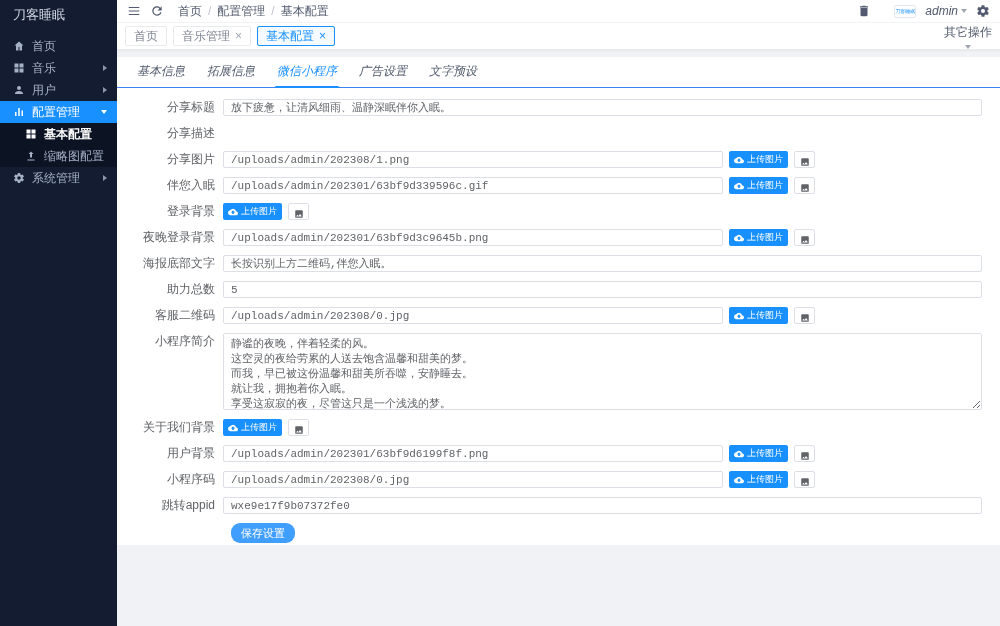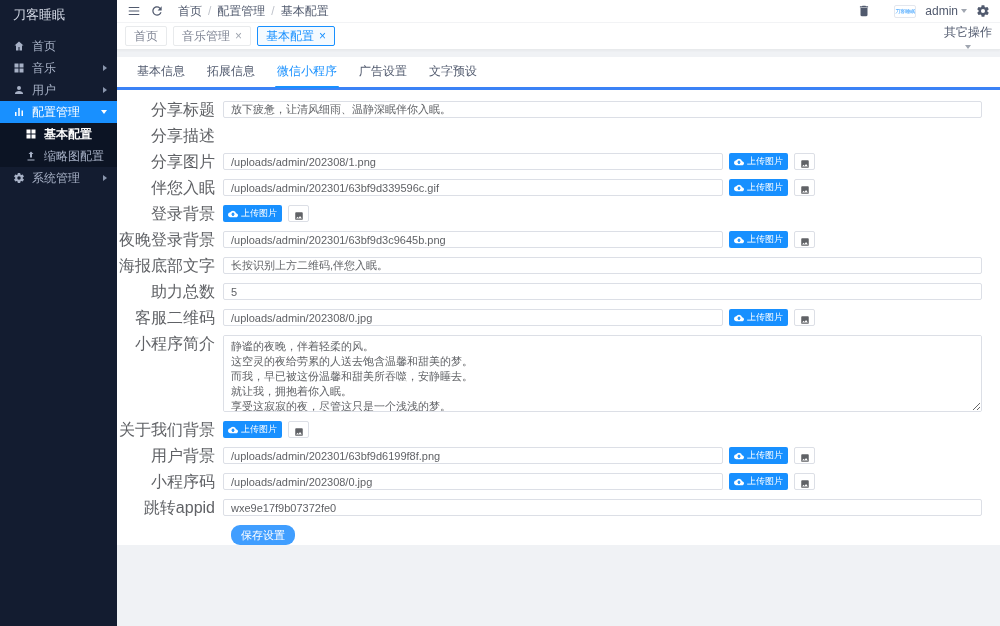--- a/index.html
+++ b/index.html
@@ -23,41 +23,41 @@
 
   
   .main{flex:1;display:flex;flex-direction:column;min-width:0;background:#f0f2f5;}
   .topbar{height:23px;background:#fff;display:flex;align-items:center;padding:0 10px;gap:9px;border-bottom:1px solid #f2f3f5;}
   .tbicon{width:14px;height:14px;color:#515a6e;cursor:pointer;flex-shrink:0;}
   .tbicon svg{display:block;}
   .breadcrumb{display:flex;gap:6px;align-items:center;margin-left:5px;}
   .breadcrumb .sep{color:#c0c4cc;}
   .spacer{flex:1;}
   .avatar{width:22px;height:13px;border:1px solid #e3e7ee;border-radius:2px;display:flex;align-items:center;justify-content:center;font-size:5px;color:#1890ff;background:#fff;overflow:hidden;white-space:nowrap;flex-shrink:0;}
-  .username{display:flex;align-items:center;gap:3px;cursor:pointer;color:#515a6e;}
+  .username{display:flex;align-items:center;gap:3px;cursor:pointer;color:#515a6e;font-style:italic;}
   .cdown{width:0;height:0;border-top:4px solid #a0a6b0;border-left:3.5px solid transparent;border-right:3.5px solid transparent;display:inline-block;}
 
   .tagbar{height:27px;background:#fff;border-bottom:1px solid #e8eaec;box-shadow:0 1px 2px rgba(0,0,0,.04);display:flex;align-items:center;padding:0 8px;gap:6px;}
   .tag{height:20px;display:flex;align-items:center;gap:5px;padding:0 8px;border:1px solid #e8eaec;border-radius:2px;background:#fff;color:#808695;cursor:pointer;white-space:nowrap;}
   .tag .x{font-size:12px;line-height:10px;color:#a0a6b0;}
   .tag.active{border-color:#1890ff;color:#1890ff;background:#f4faff;}
   .tag.active .x{color:#1890ff;}
   .more{margin-left:auto;display:flex;align-items:center;gap:4px;color:#515a6e;cursor:pointer;flex-direction:column;}
 
   .content{flex:1;padding-top:7px;overflow:hidden;}
   .card{background:#fff;height:488px;overflow:hidden;}
-  .tabs{display:flex;gap:18px;padding:0 18px;border-bottom:3px solid #3b82f6;}
+  .tabs{display:flex;gap:18px;padding:0 18px;border-bottom:1px solid #3b82f6;font-style:italic;}
   .tab{padding:6px 2px 7px;color:#515a6e;cursor:pointer;position:relative;white-space:nowrap;}
   .tab.active{color:#1890ff;}
   .tab.active::after{content:'';position:absolute;left:0;right:0;bottom:-1px;height:2px;background:#1890ff;border-radius:1px;}
 
   .form-area{padding:11px 18px 0 0;}
   .row{display:flex;align-items:flex-start;margin-bottom:9px;}
-  .row-label{width:106px;flex-shrink:0;text-align:right;padding-right:8px;font-size:16px;color:#606266;line-height:17px;white-space:nowrap;}
-  .ctl{flex:1;display:flex;gap:6px;min-width:0;}
+  .row-label{width:106px;flex-shrink:0;text-align:right;padding-right:8px;font-size:12px;color:#606266;line-height:17px;white-space:nowrap;}
+  .ctl{flex:1;display:flex;gap:6px;min-width:0;font-family:Liberation Mono, monospace;}
   .txt{height:17px;border:1px solid #dcdfe6;border-radius:2px;font-size:11px;color:#606266;padding:0 7px;outline:none;font-family:inherit;flex:1;min-width:0;background:#fff;}
   .upload-input{flex:0 0 500px;}
   .btn-upload{height:17px;background:#1890ff;color:#fff;border:none;border-radius:2px;font-size:9px;display:flex;align-items:center;gap:3px;padding:0 5px;cursor:pointer;font-family:inherit;white-space:nowrap;}
   .btn-upload .icon{width:10px;height:10px;}
   .btn-img{height:17px;width:21px;border:1px solid #dcdfe6;background:#fff;border-radius:2px;display:flex;align-items:center;justify-content:center;color:#606266;cursor:pointer;}
   .btn-img .icon{width:10px;height:10px;}
   textarea.txt{height:77px;line-height:15px;padding:3px 7px;resize:vertical;}
   .btn-save{margin-left:114px;height:20px;background:#409eff;color:#fff;border:none;border-radius:9px;font-size:11px;padding:0 10px;cursor:pointer;font-family:inherit;}
 
   .icon svg,.tbicon svg{width:100%;height:100%;fill:currentColor;}

